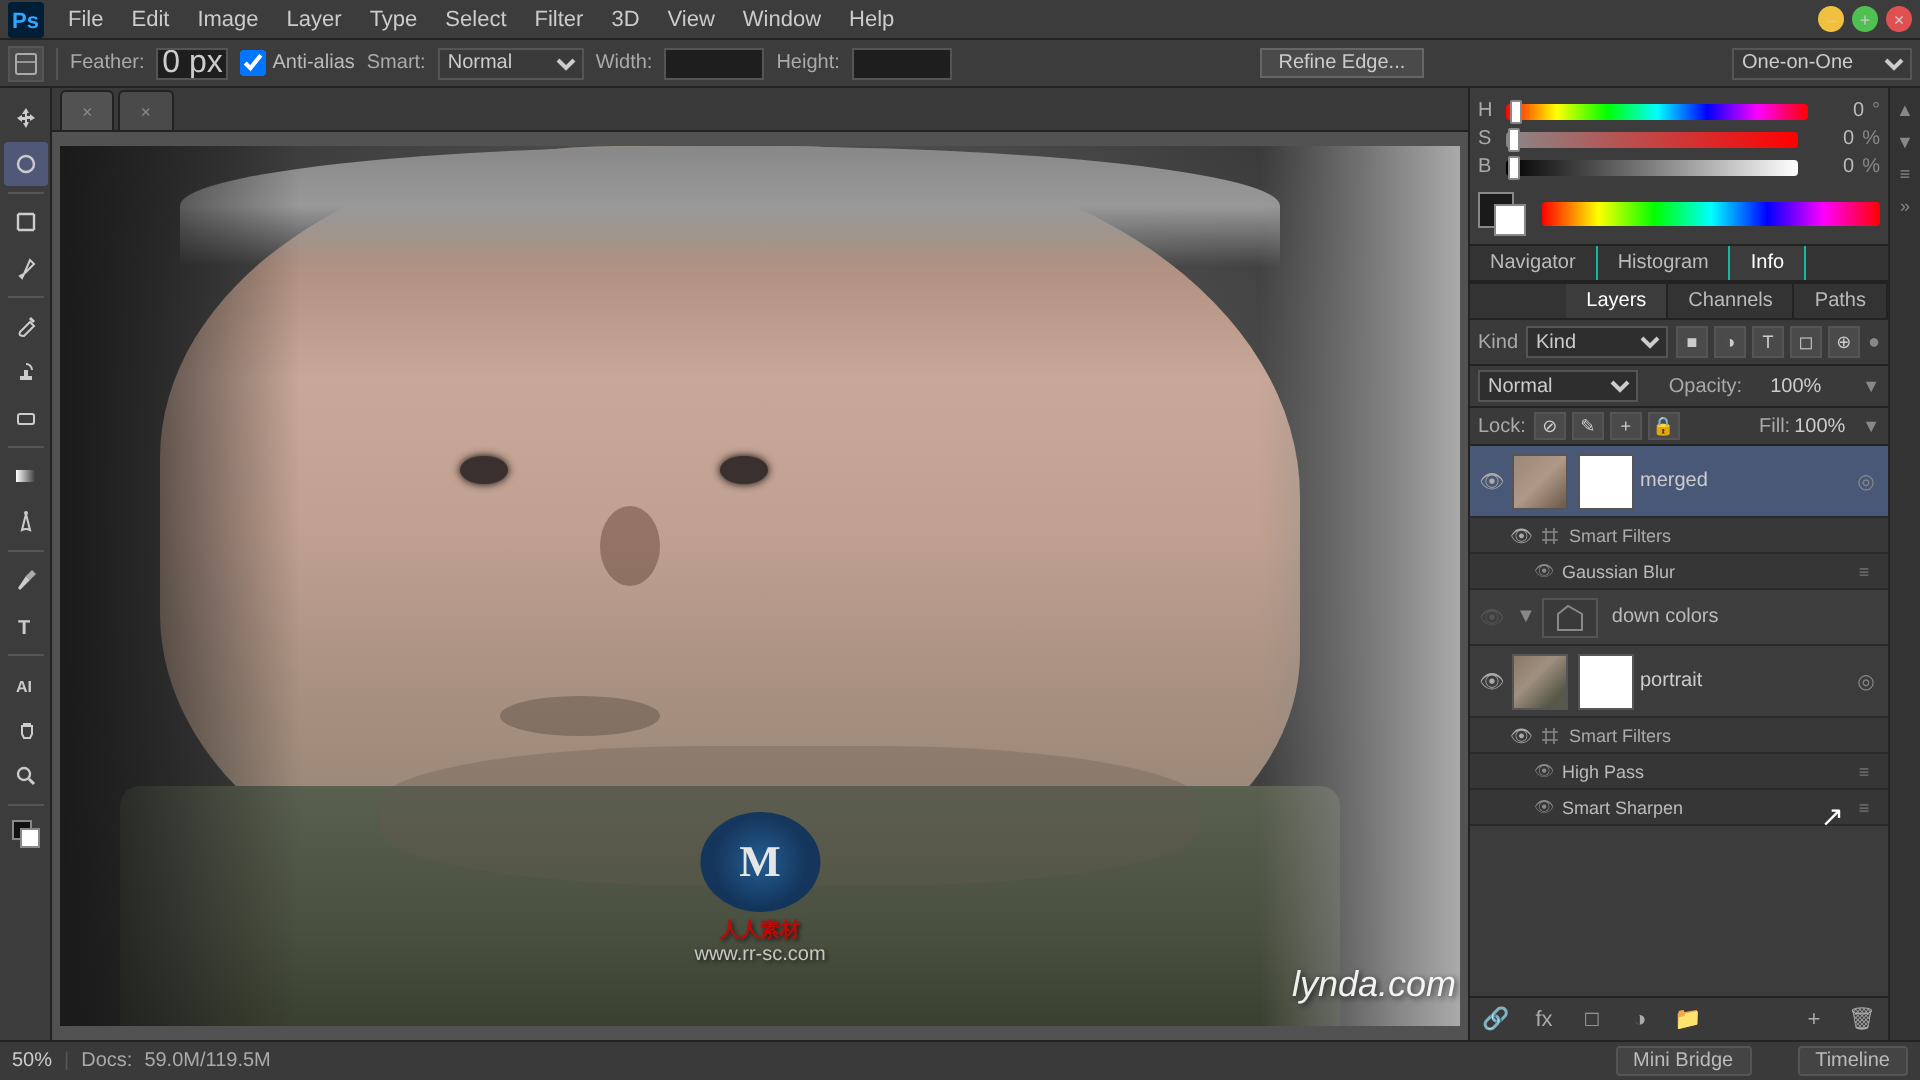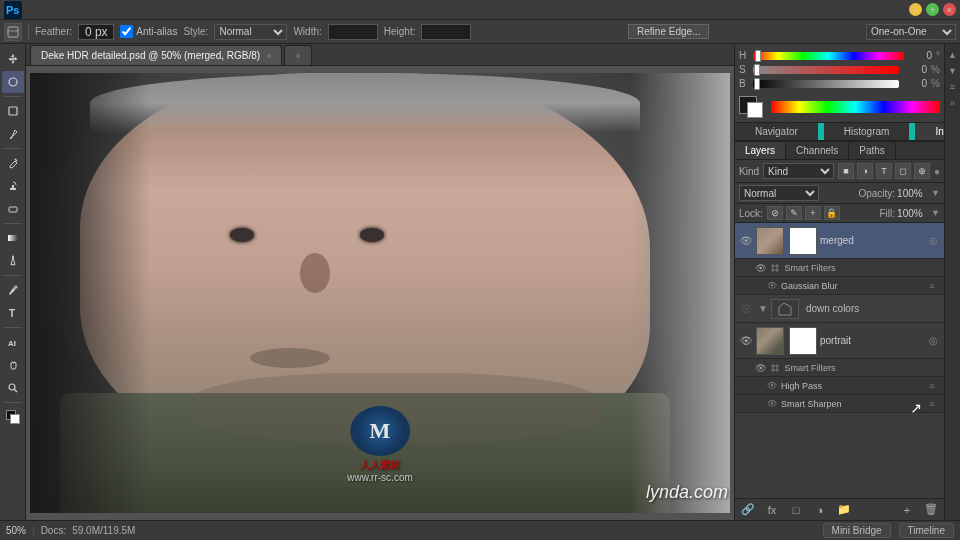--- a/index.html
+++ b/index.html
@@ -68,21 +68,21 @@
       background: #4a4a4a;
       display: flex; align-items: center; justify-content: center;
     }
     .options-separator { width: 1px; height: 16px; background: #555; }
     .options-label { color: #aaa; }
     .options-input {
       width: 36px; height: 16px;
       background: #1e1e1e;
       border: 1px solid #555;
       color: #ccc;
-      font-size: 12px;
+      font-size: 16px;
       text-align: center;
     }
     .options-checkbox-row {
       display: flex; align-items: center; gap: 3px;
     }
     .options-select {
       height: 16px;
       background: #3a3a3a;
       border: 1px solid #555;
       color: #ccc;
@@ -349,40 +349,41 @@
     
     #info-panel {
       background: #3c3c3c;
       border-bottom: 1px solid #222;
     }
     .info-tabs-row {
       display: flex; background: #333;
       border-bottom: 1px solid #222;
     }
     .info-tab {
-      padding: 3px 20px;
+      padding: 3px 10px;
       font-size: 10px;
       color: #bbb;
       cursor: pointer;
-      border-right: 6px solid #14b8a6;
+      border-right: 1px solid #14b8a6;
     }
     .info-tab.active { color: #fff; background: #3c3c3c; }
 
     
     #layers-panel {
       flex: 1;
       background: #3c3c3c;
       display: flex;
       flex-direction: column;
       overflow: hidden;
     }
     .layers-title-row {
       display: flex; gap: 0;
       background: #333;
       border-bottom: 1px solid #222;
+      justify-content: flex-end;
     }
     .layers-tab {
       padding: 3px 10px;
       font-size: 10px;
       color: #bbb;
       cursor: pointer;
       border-right: 1px solid #222;
     }
     .layers-tab.active { color: #fff; background: #3c3c3c; }
     .layers-filter-row {
@@ -410,21 +411,21 @@
       border-bottom: 1px solid #222;
       background: #3a3a3a;
       font-size: 10px;
     }
     .blend-mode-select {
       width: 80px; height: 16px;
       background: #2e2e2e; border: 1px solid #555;
       color: #ccc; font-size: 10px;
     }
     .opacity-row {
-      display: flex; align-items: center; gap: 2px; margin-left: auto;
+      display: flex; align-items: center; gap: 14px; margin-left: auto;
     }
     .opacity-label { color: #aaa; font-size: 10px; }
     .opacity-value { color: #ccc; font-size: 10px; width: 32px; }
     .layers-lock-row {
       display: flex; align-items: center; gap: 4px;
       padding: 2px 4px;
       border-bottom: 1px solid #222;
       background: #3a3a3a;
       font-size: 10px;
     }
@@ -570,21 +571,21 @@
       display: flex; align-items: center;
       padding: 0 6px;
       gap: 8px;
       font-size: 10px;
       color: #aaa;
     }
     .status-left { display: flex; align-items: center; gap: 6px; }
     .status-zoom { color: #ccc; }
     .status-sep { color: #555; }
     .status-docs { color: #aaa; }
-    .status-right { margin-left: auto; display: flex; align-items: flex-start; gap: 8px; }
+    .status-right { margin-left: auto; display: flex; align-items: flex-start; gap: 23px; }
     .mini-bridge-tab {
       padding: 1px 8px;
       background: #444;
       border: 1px solid #555;
       border-radius: 2px;
       font-size: 10px; color: #bbb; cursor: pointer;
     }
     .timeline-tab {
       padding: 1px 8px;
       background: #444;
@@ -596,20 +597,33 @@
 </head>
 <body>
 
 <div id="menu-bar">
   <div class="ps-logo">
     <svg width="18" height="18" viewBox="0 0 18 18">
       <rect width="18" height="18" rx="2" fill="#001e36"></rect>
       <text x="2" y="13" font-family="Arial" font-size="11" font-weight="bold" fill="#31a8ff">Ps</text>
     </svg>
   </div>
+  <div class="menu-items">
+    <span class="menu-item">File</span>
+    <span class="menu-item">Edit</span>
+    <span class="menu-item">Image</span>
+    <span class="menu-item">Layer</span>
+    <span class="menu-item">Type</span>
+    <span class="menu-item">Select</span>
+    <span class="menu-item">Filter</span>
+    <span class="menu-item">3D</span>
+    <span class="menu-item">View</span>
+    <span class="menu-item">Window</span>
+    <span class="menu-item">Help</span>
+  </div>
   <div class="window-controls">
     <div class="win-btn win-minimize">–</div>
     <div class="win-btn win-maximize">+</div>
     <div class="win-btn win-close">×</div>
   </div>
 </div>
 
 <div id="options-bar">
   <div class="options-tool-icon">
     <svg width="12" height="12" viewBox="0 0 12 12">
@@ -617,21 +631,21 @@
       <line x1="1" y1="5" x2="11" y2="5" stroke="#aaa" stroke-width="0.8"></line>
     </svg>
   </div>
   <div class="options-separator"></div>
   <span class="options-label">Feather:</span>
   <input class="options-input" value="0 px" style="">
   <div class="options-checkbox-row">
     <input type="checkbox" checked="" style="">
     <span>Anti-alias</span>
   </div>
-  <span class="options-label">Style:</span>
+  <span class="options-label">Smart:</span>
   <select class="options-select">
     <option>Normal</option>
     <option>Fixed Ratio</option>
     <option>Fixed Size</option>
   </select>
   <span class="options-label">Width:</span>
   <input class="options-input" style="width: 50px;">
   <span class="options-label">Height:</span>
   <input class="options-input" style="width: 50px;">
   <button class="options-btn options-right">Refine Edge...</button>
@@ -736,21 +750,20 @@
       <div style="position:relative;width:14px;height:14px;">
         <div style="position:absolute;top:0;left:0;width:10px;height:10px;background:#111;border:1px solid #888;"></div>
         <div style="position:absolute;top:4px;left:4px;width:10px;height:10px;background:#fff;border:1px solid #888;"></div>
       </div>
     </div>
   </div>
 
   <div id="canvas-area">
     <div id="tab-bar">
       <div class="canvas-tab active">
-        <span>Deke HDR detailed.psd @ 50% (merged, RGB/8)</span>
         <span class="tab-close">×</span>
       </div>
       <div class="canvas-tab" style="margin-left:2px">
         <span class="tab-close">×</span>
       </div>
     </div>
     <div id="canvas-viewport">
       <div id="canvas-image">
         <div class="portrait-bg"></div>
         <div class="portrait-face"></div>

